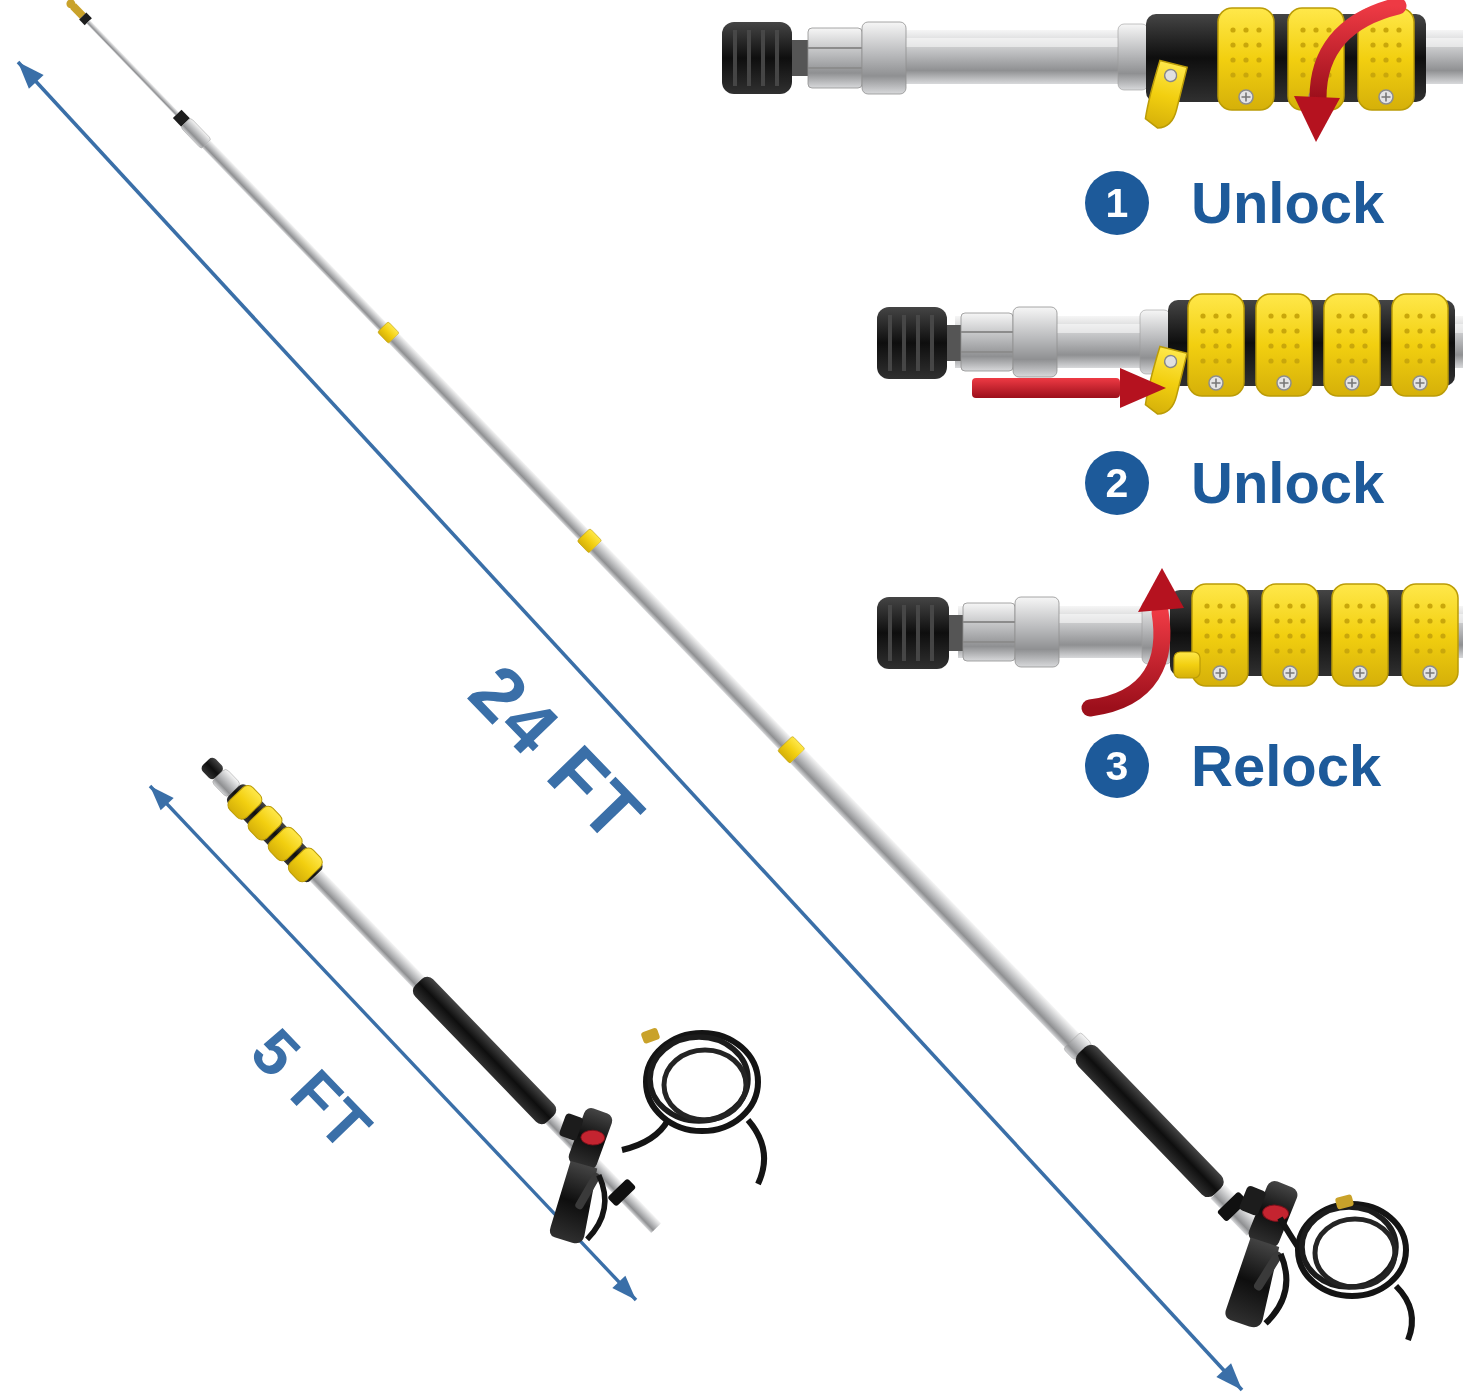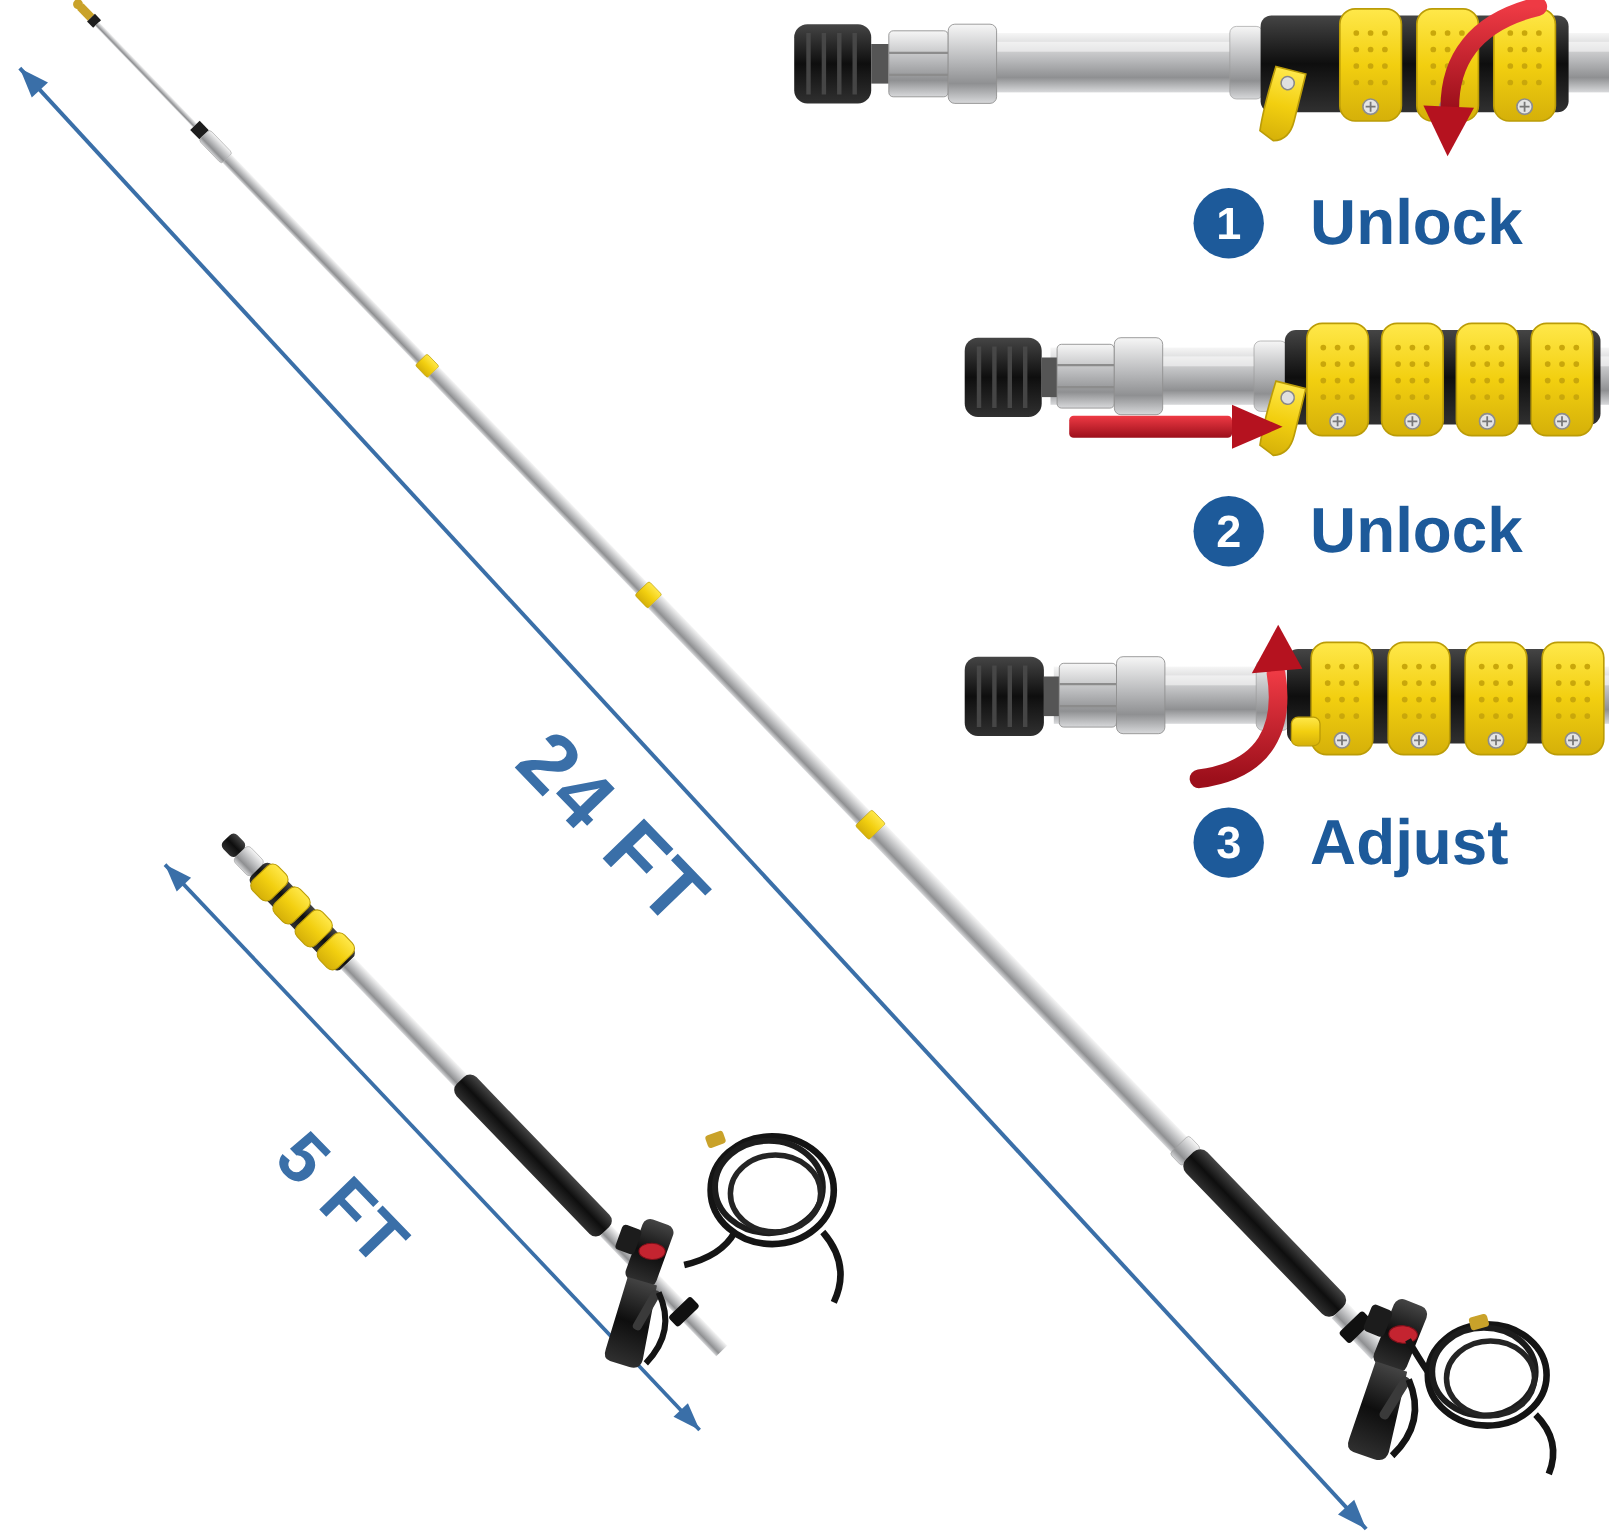--- a/index.html
+++ b/index.html
@@ -233,16 +233,16 @@
   <div class="step-label">Unlock</div>
 </div>
 
 <div class="step-row step-2">
   <div class="step-circle">2</div>
   <div class="step-label">Unlock</div>
 </div>
 
 <div class="step-row step-3">
   <div class="step-circle">3</div>
-  <div class="step-label">Adjust</div>
+  <div class="step-label">Relock</div>
 </div>
 
 </div>
 
 </body></html>

